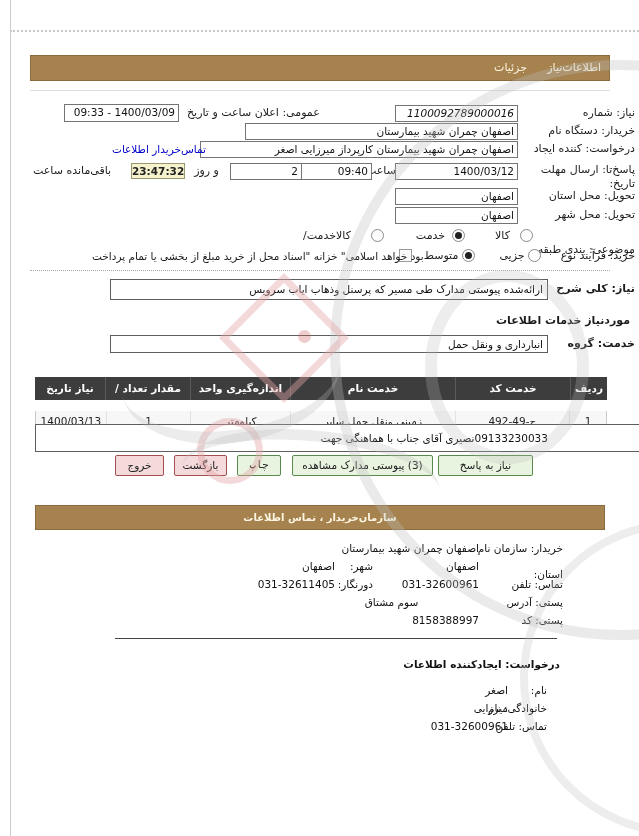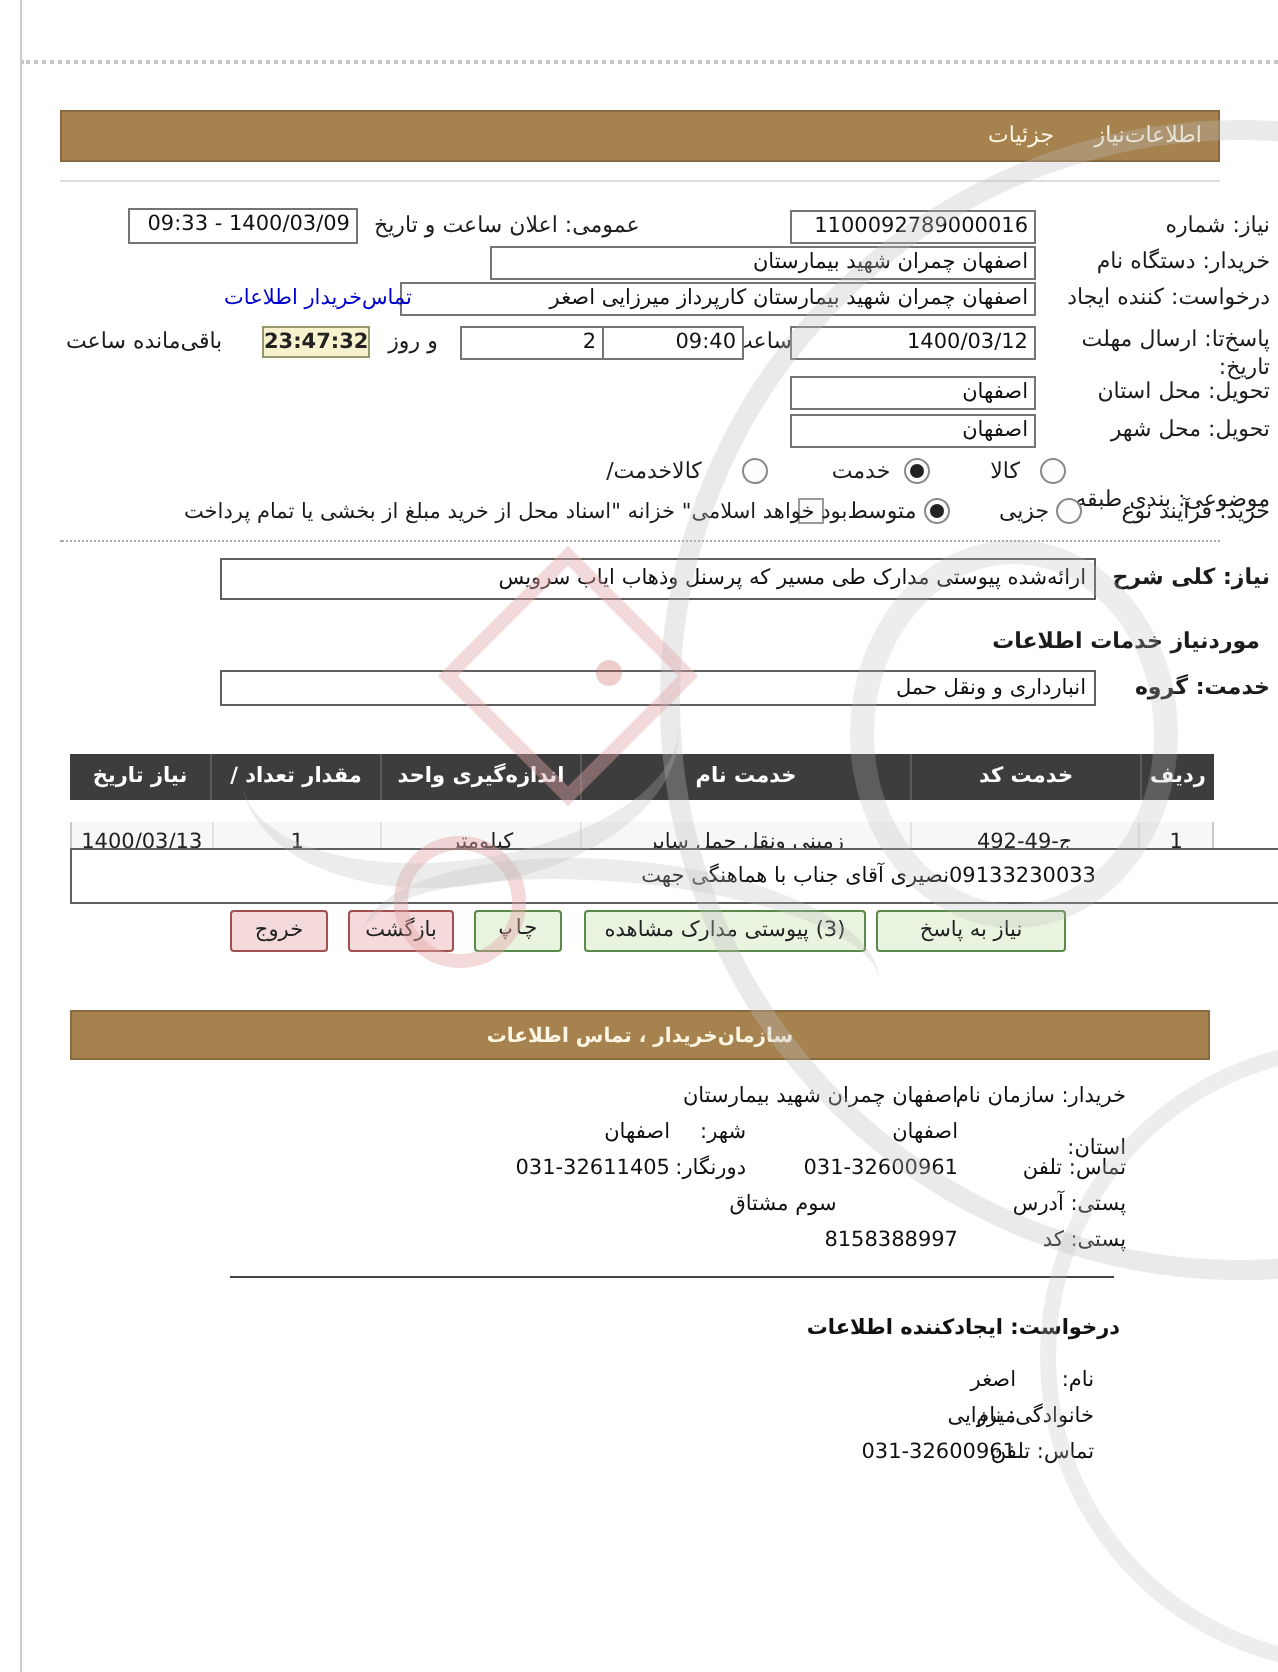--- a/index.html
+++ b/index.html
@@ -46,21 +46,21 @@
   <div class="a" style="left:10px;top:30px;width:629px;border-top:2px dotted #c6c6c6;"></div>
   <div class="a" style="left:10px;top:0;height:836px;border-left:1px solid #cccccc;"></div>
 
   <div class="a bar" style="left:30px;top:55px;width:578px;height:24px;">
     <span class="a tab" style="right:8px;top:0;">اطلاعات‌نیاز</span>
     <span class="a tab" style="right:82px;top:0;">جزئیات</span>
   </div>
   <div class="a" style="left:30px;top:90px;width:580px;border-top:1px solid #dddddd;"></div>
 
   <span class="a lb rl" style="top:106px;">شماره ‎‎:‎نیاز</span>
-  <div class="a in" style="left:395px;top:105px;width:115px;height:15px;">1100092789000016</div>
+  <div class="a in" style="left:395px;top:105px;width:115px;height:15px;font-style:italic;">1100092789000016</div>
   <span class="a lb" style="left:187px;top:106px;width:115px;">تاریخ ‎و ‎ساعت ‎اعلان ‎‎:‎عمومی</span>
   <div class="a in" style="left:64px;top:104px;width:107px;height:16px;">09:33 - 1400/03/09</div>
 
   <span class="a lb rl" style="top:124px;">نام ‎دستگاه ‎‎:‎خریدار</span>
   <div class="a in" style="left:245px;top:123px;width:265px;height:15px;">بیمارستان ‎شهید ‎چمران ‎اصفهان</div>
 
   <span class="a lb rl" style="top:142px;">ایجاد ‎کننده ‎‎:‎درخواست</span>
   <div class="a in" style="left:200px;top:141px;width:310px;height:15px;">اصغر ‎میرزایی ‎کارپرداز ‎بیمارستان ‎شهید ‎چمران ‎اصفهان</div>
   <span class="a lnk" style="left:112px;top:143px;">اطلاعات ‎تماس‌خریدار</span>
 

